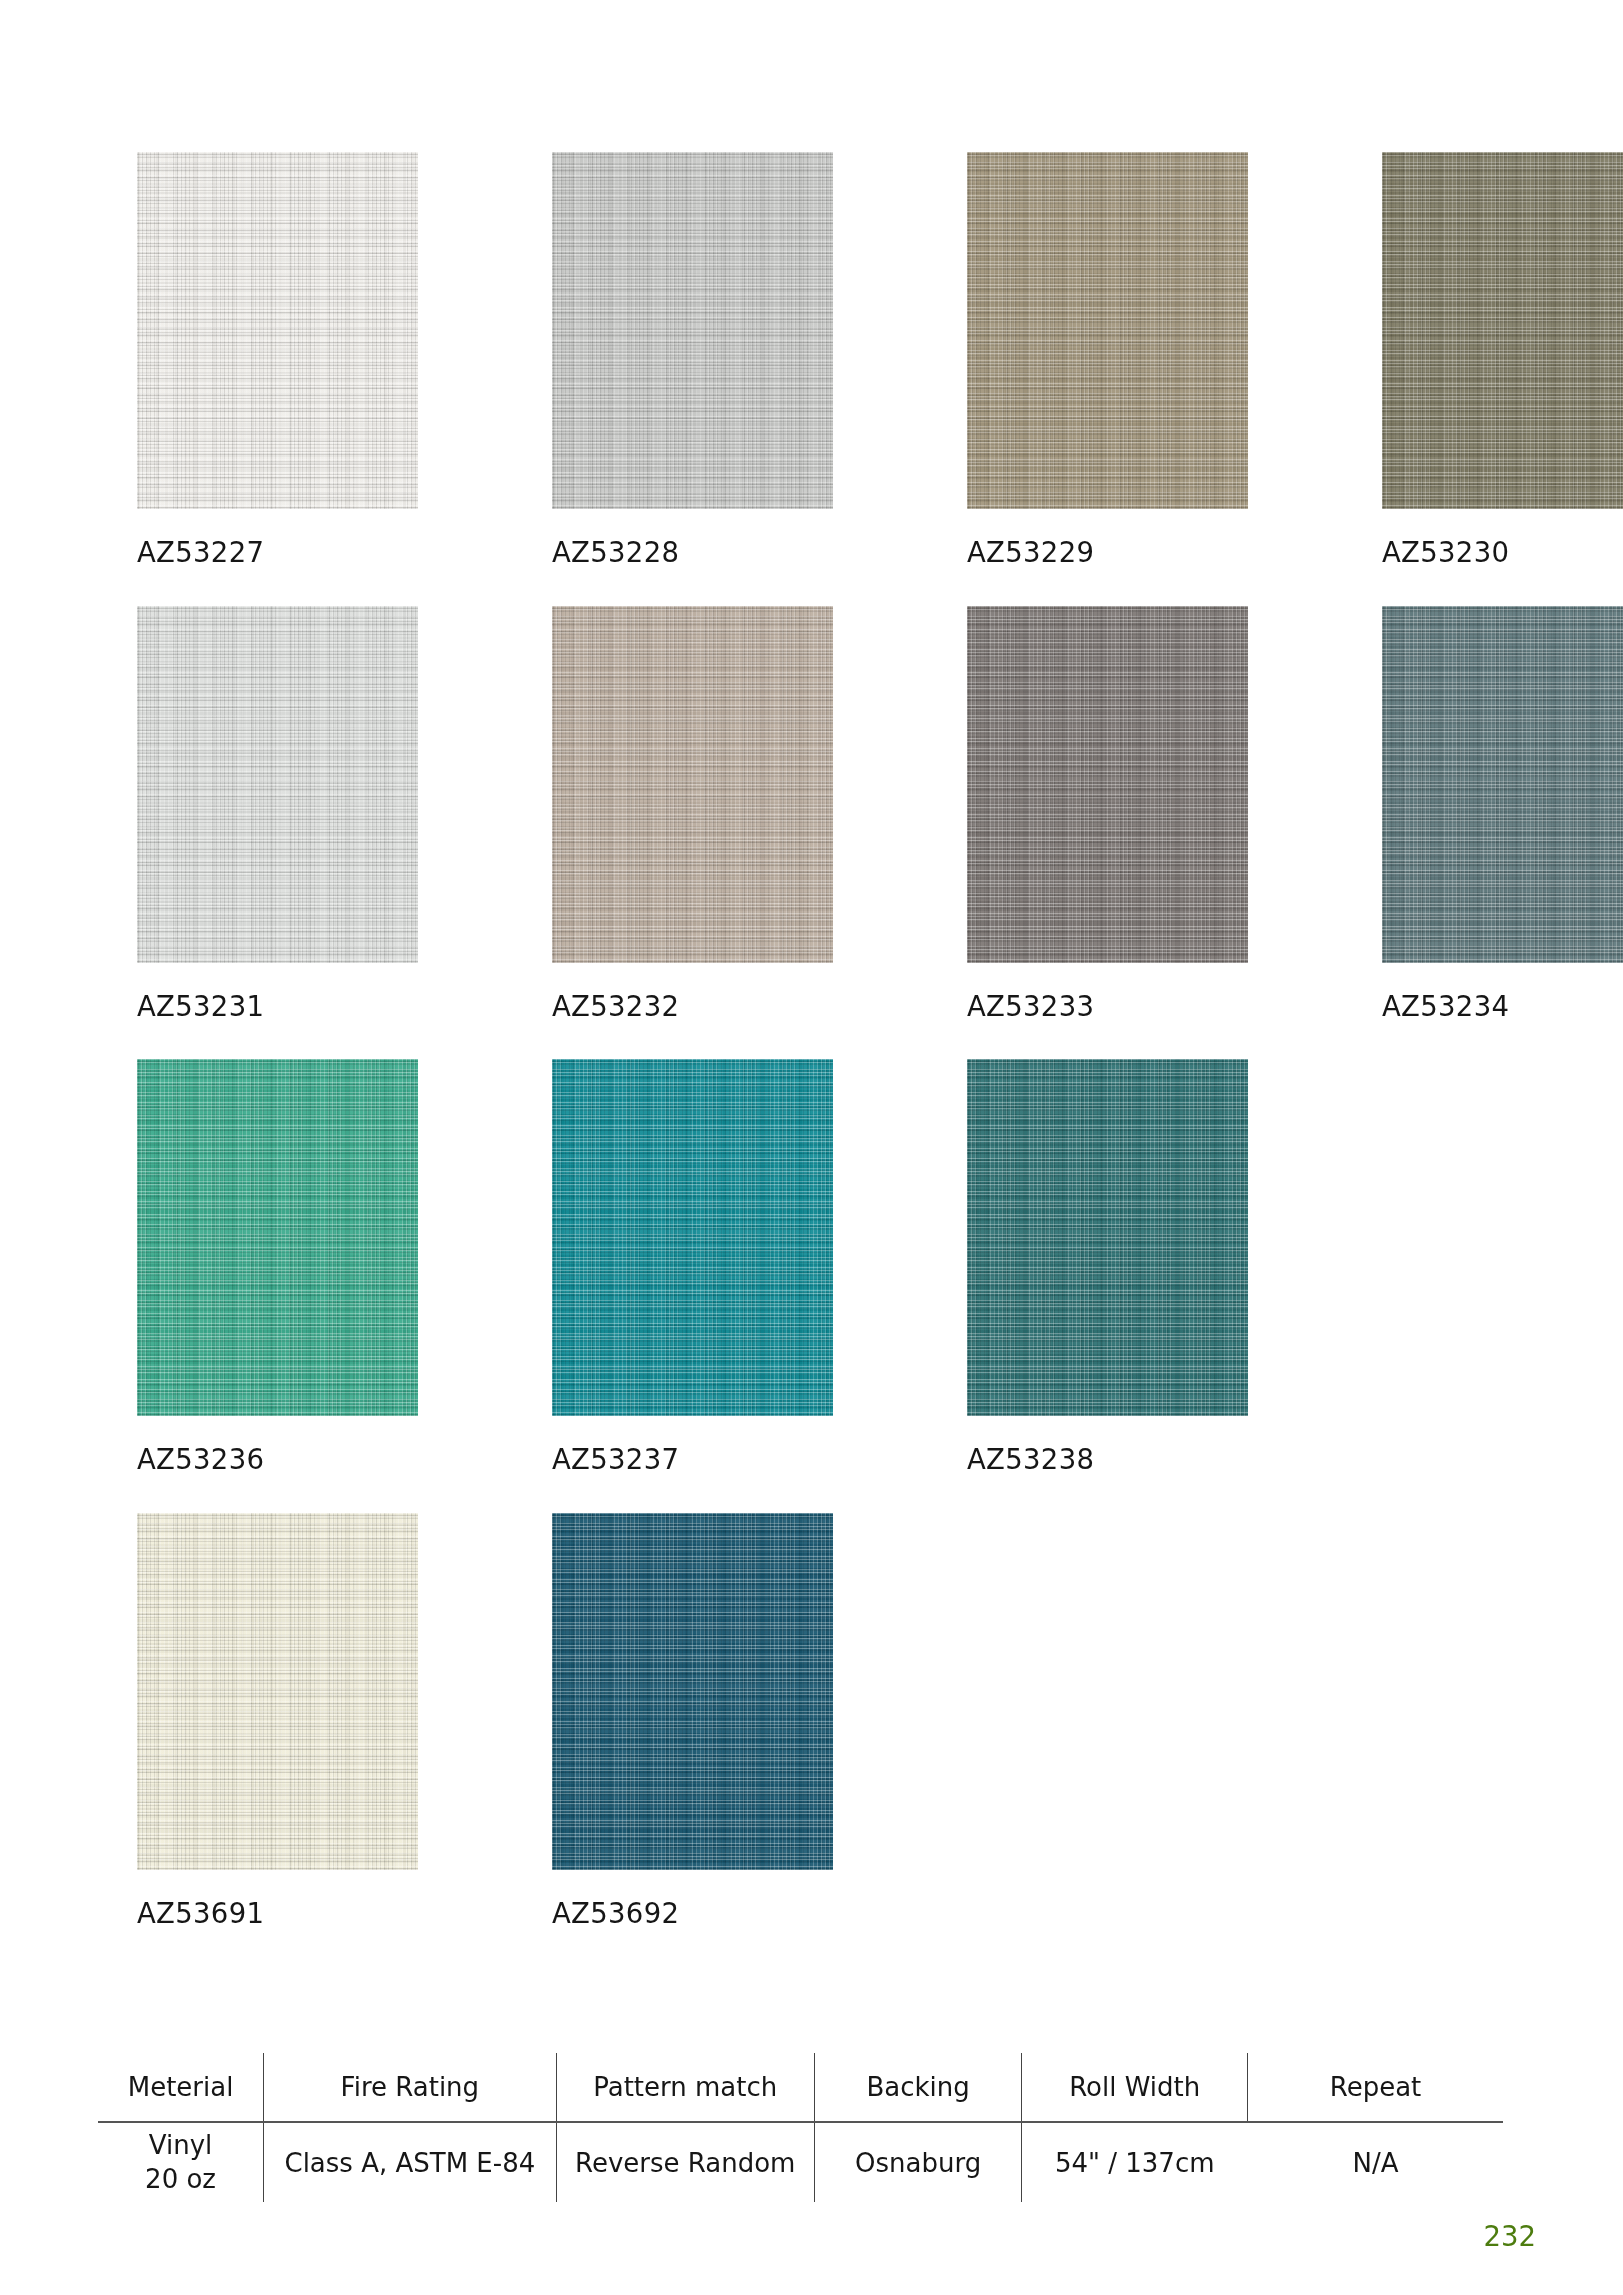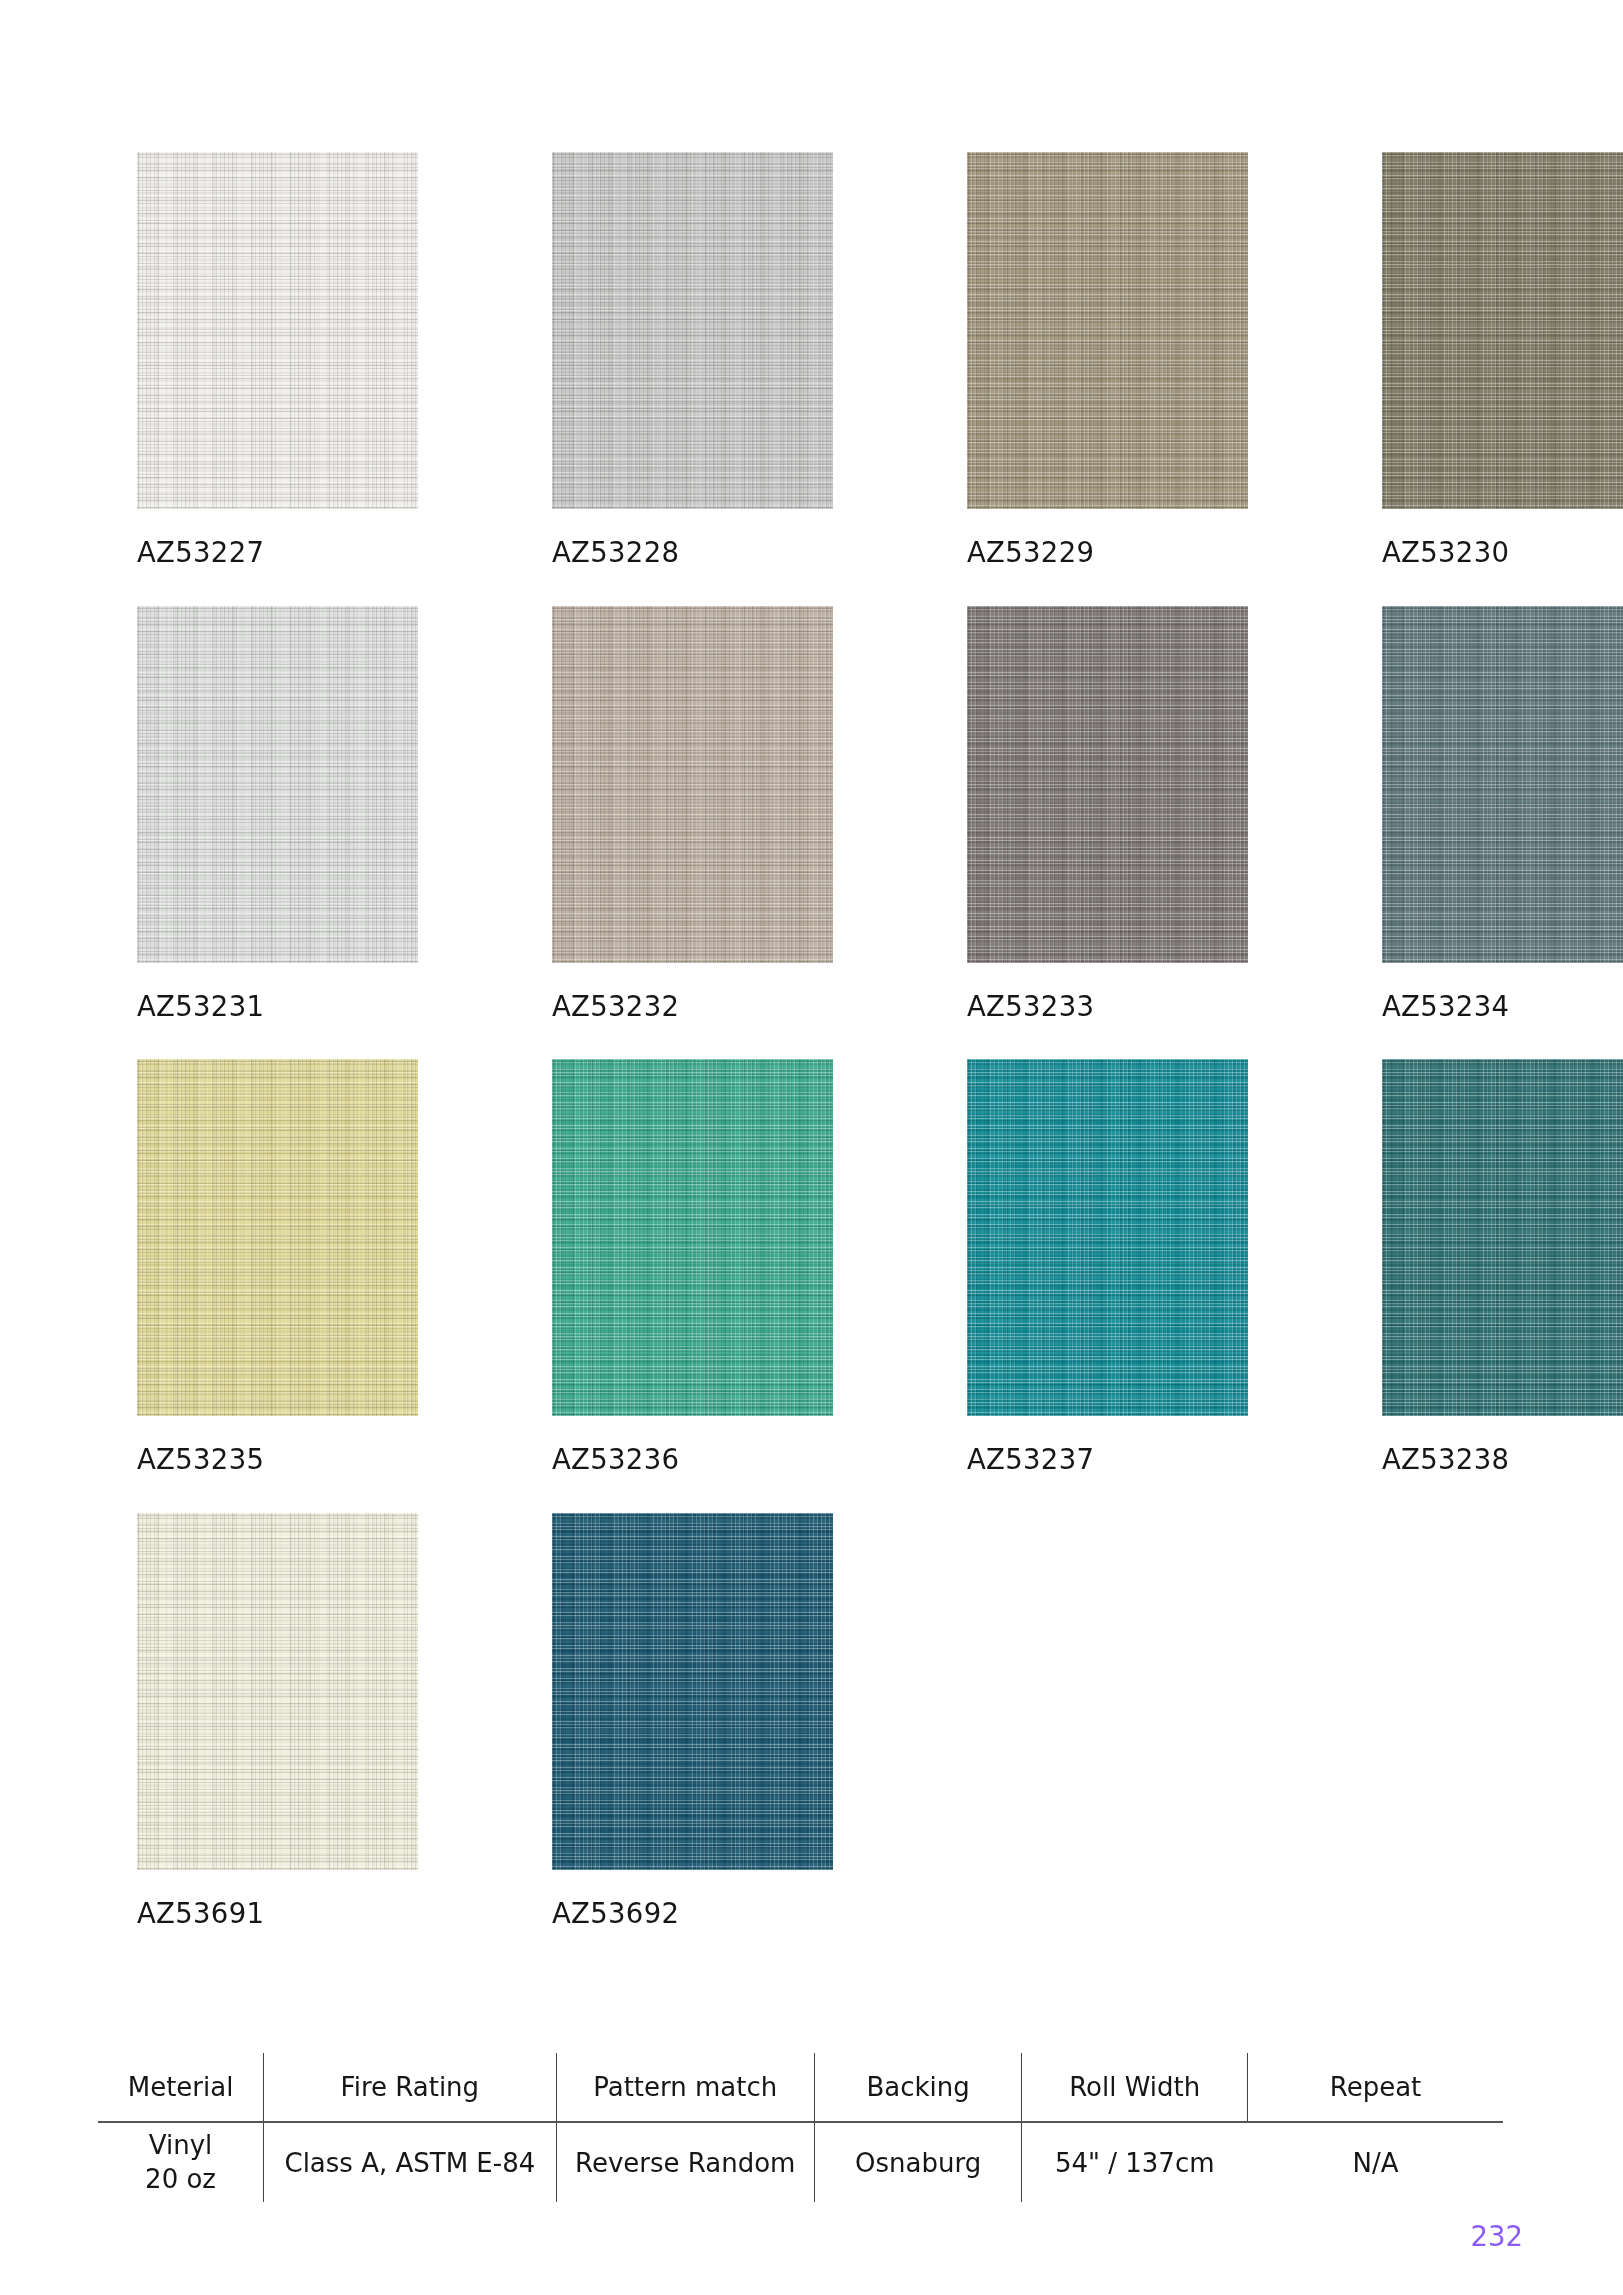--- a/index.html
+++ b/index.html
@@ -141,24 +141,24 @@
   .col-material   { width: 167px; }
   .col-fire       { width: 298px; margin-left: 20px; }
   .col-pattern    { width: 262px; }
   .col-backing    { width: 209px; }
   .col-rollwidth  { width: 229px; }
   .col-repeat     { width: 260px; }
 
   
   #page-number {
     position: absolute;
-    right: 100px;
+    right: 87px;
     top: 2220px;
     font-size: 27.5px;
-    color: #8b5cf6;
+    color: #4d7c0f;
   }
 </style>
 </head>
 <body>
 
 <div id="swatch-grid">
 
   <div class="swatch-row">
     <div class="swatch-cell">
       <div class="swatch-chip" style="background-color: rgb(240, 238, 234);"></div>
@@ -191,24 +191,20 @@
       <div class="swatch-chip" style="background-color: rgb(123, 117, 114);"></div>
       <div class="swatch-label">AZ53233</div>
     </div>
     <div class="swatch-cell">
       <div class="swatch-chip" style="background-color: rgb(92, 118, 122);"></div>
       <div class="swatch-label">AZ53234</div>
     </div>
   </div>
 
   <div class="swatch-row">
-    <div class="swatch-cell">
-      <div class="swatch-chip" style="background-color: rgb(224, 217, 149);"></div>
-      <div class="swatch-label">AZ53235</div>
-    </div>
     <div class="swatch-cell">
       <div class="swatch-chip" style="background-color: rgb(56, 169, 139);"></div>
       <div class="swatch-label">AZ53236</div>
     </div>
     <div class="swatch-cell">
       <div class="swatch-chip" style="background-color: rgb(14, 138, 149);"></div>
       <div class="swatch-label">AZ53237</div>
     </div>
     <div class="swatch-cell">
       <div class="swatch-chip" style="background-color: rgb(42, 111, 113);"></div>

